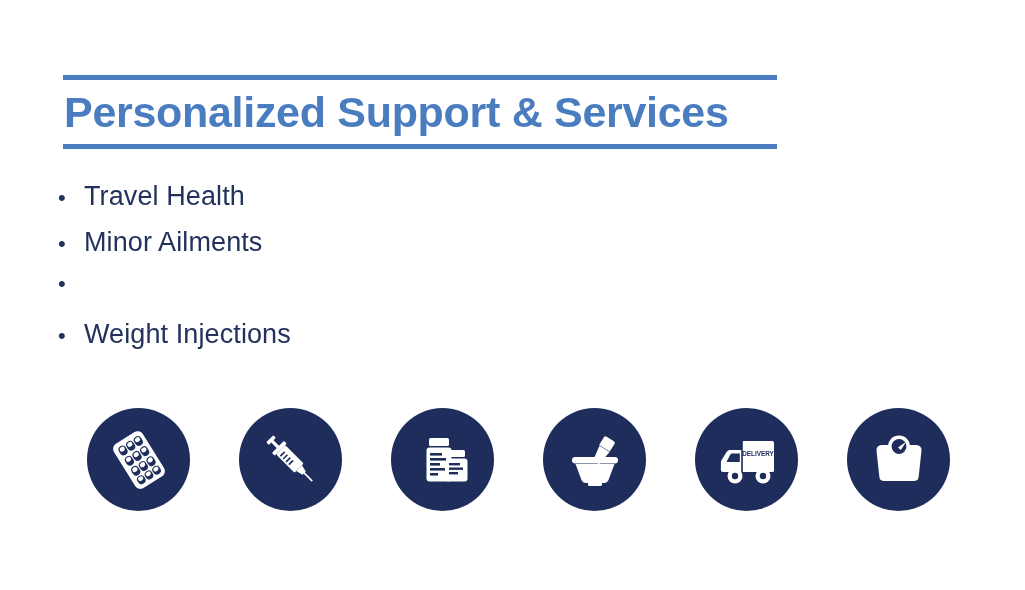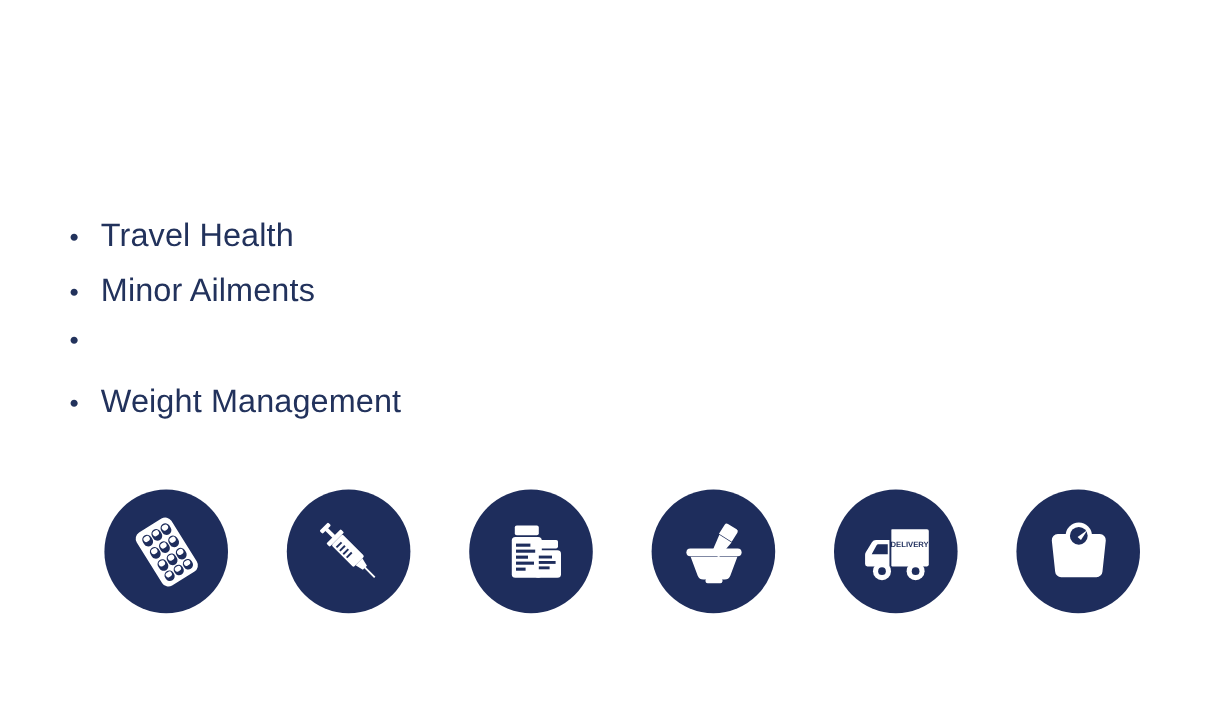--- a/index.html
+++ b/index.html
@@ -99,36 +99,41 @@
   }
   .icon-circle svg {
     display: block;
   }
 </style>
 </head>
 <body>
 
 <div class="slide">
 
+  <div class="title-block">
+    <div class="rule rule-top"></div>
+    <div class="title-text">Personalized Support &amp; Services</div>
+    <div class="rule rule-bottom"></div>
+  </div>
 
   <ul class="bullet-list">
     <li class="bullet-item">
       <span class="bullet-marker">•</span>
       <span class="bullet-label">Travel Health</span>
     </li>
     <li class="bullet-item">
       <span class="bullet-marker">•</span>
       <span class="bullet-label">Minor Ailments</span>
     </li>
     <li class="bullet-item">
       <span class="bullet-marker">•</span>
     </li>
     <li class="bullet-item">
       <span class="bullet-marker">•</span>
-      <span class="bullet-label">Weight Management</span>
+      <span class="bullet-label">Weight Injections</span>
     </li>
   </ul>
 
   <div class="icon-row">
 
     <div class="icon-circle">
       <span>
         <svg width="68" height="68" viewBox="0 0 68 68" fill="none">
           <g transform="rotate(-32 34 34)">
             <rect x="17" y="8" width="34" height="52" rx="6" fill="#ffffff"></rect>

